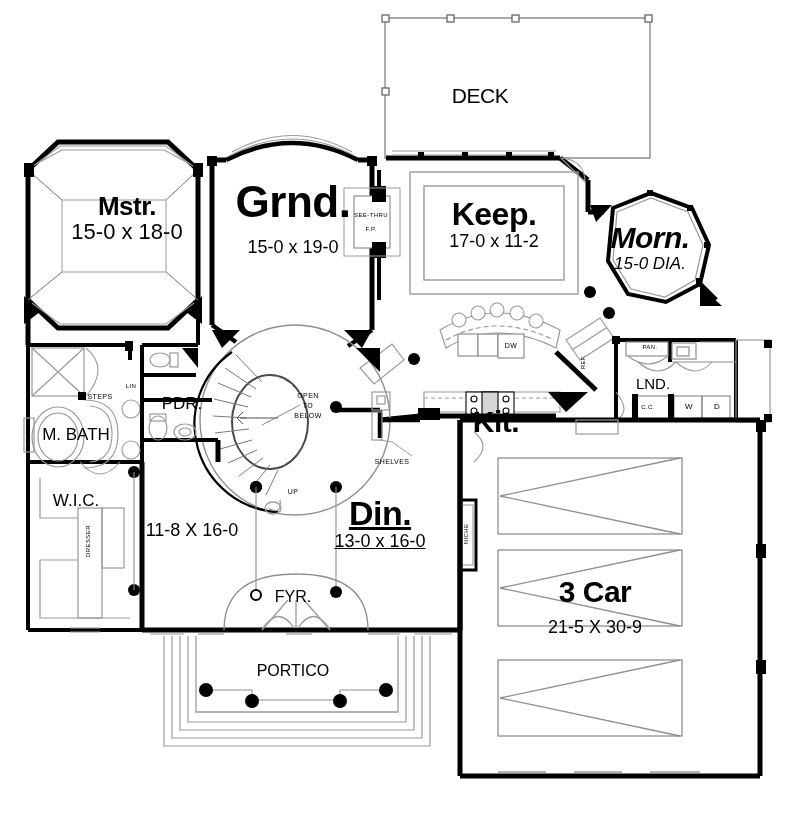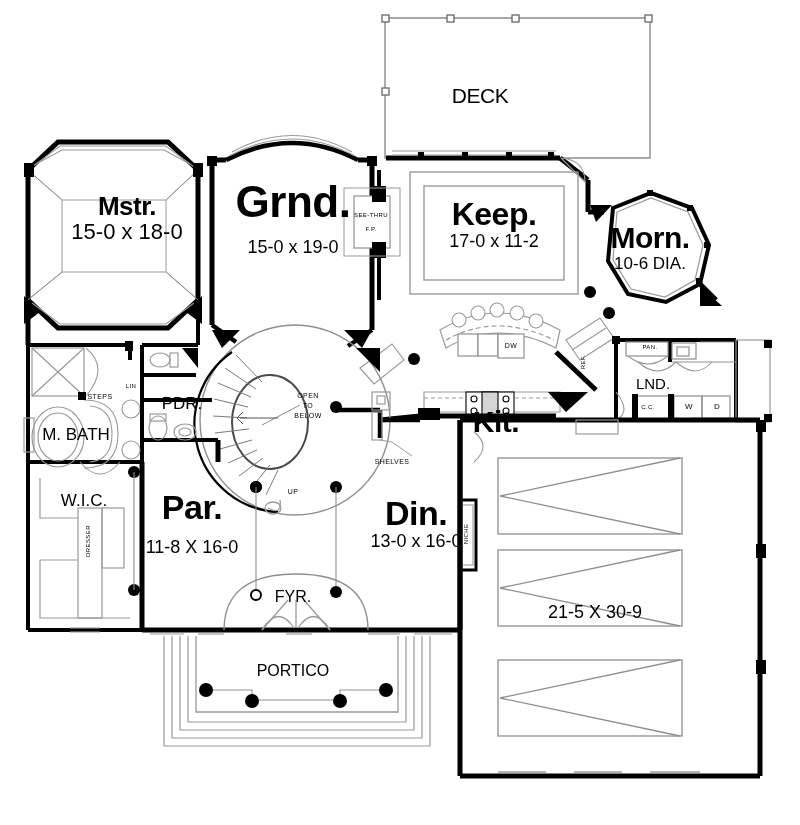--- a/index.html
+++ b/index.html
@@ -507,42 +507,42 @@
         <div class="room-dim" style="font-size: 22px; margin-top: 2px;">15-0 x 18-0</div>
       </div>
       <div class="lbl ctr" style="left: 293px; top: 218px;">
         <div class="room-name" style="font-size: 44px; font-weight: bold;">Grnd.</div>
         <div class="room-dim" style="font-size: 18px; margin-top: 14px;">15-0 x 19-0</div>
       </div>
       <div class="lbl ctr" style="left: 494px; top: 224px;">
         <div class="room-name" style="font-size: 32px; font-weight: bold; text-align: center;">Keep.</div>
         <div class="room-dim" style="font-size: 18px; margin-top: 2px;">17-0 x 11-2</div>
       </div>
-      <div class="lbl ctr" style="left: 650px; top: 247px;">
+      <div class="lbl ctr" style="left: 650px; top: 247px; font-style: italic;">
         <div class="room-name" style="font-size: 30px; font-weight: bold;">Morn.</div>
-        <div class="room-dim" style="font-size: 17px; margin-top: 2px;">10-6 DIA.</div>
+        <div class="room-dim" style="font-size: 17px; margin-top: 2px;">15-0 DIA.</div>
       </div>
       <div class="lbl ctr" style="left: 496px; top: 378px; margin-top: 44px;">
         <div class="room-name" style="font-size: 30px; font-weight: bold;">Kit.</div>
       </div>
       <div class="lbl ctr" style="left: 192px; top: 523px;">
-        <div class="room-name" style="font-size: 34px; font-weight: bold;">Par.</div>
         <div class="room-dim" style="font-size: 18px; margin-top: 14px;">11-8 X 16-0</div>
       </div>
-      <div class="lbl ctr" style="left: 416px; top: 523px;">
+      <div class="lbl ctr" style="left: 380px; top: 523px; text-decoration: underline;">
         <div class="room-name" style="font-size: 34px; font-weight: bold;">Din.</div>
         <div class="room-dim" style="font-size: 18px; margin-top: 2px; text-align: right;">13-0 x 16-0</div>
       </div>
       <div class="lbl ctr" style="left: 595px; top: 606px;">
+        <div class="room-name" style="font-size: 30px; font-weight: bold;">3 Car</div>
         <div class="room-dim" style="font-size: 18px; margin-top: 11px;">21-5 X 30-9</div>
       </div>
     </div>
 <div id="detail-labels">
       <div class="lbl ctr" style="left: 76px; top: 434px; font-size: 17px;">M. BATH</div>
-      <div class="lbl ctr" style="left: 84px; top: 500px; font-size: 17px;">W.I.C.</div>
+      <div class="lbl ctr" style="left: 76px; top: 500px; font-size: 17px;">W.I.C.</div>
       <div class="lbl ctr" style="left: 182px; top: 403px; font-size: 17px;">PDR.</div>
       <div class="lbl ctr" style="left: 293px; top: 597px; font-size: 16px;">FYR.</div>
       <div class="lbl ctr" style="left: 293px; top: 671px; font-size: 16px;">PORTICO</div>
       <div class="lbl ctr" style="left: 653px; top: 383px; font-size: 15px;">LND.</div>
       <div class="lbl ctr" style="left: 100px; top: 396px; font-size: 7px; letter-spacing: 0.4px;">STEPS</div>
       <div class="lbl ctr" style="left: 131px; top: 386px; font-size: 6px; letter-spacing: 0.4px;">LIN</div>
       <div class="lbl vert" style="left: 88px; top: 541px; font-size: 6px; letter-spacing: 0.4px;">DRESSER</div>
       <div class="lbl vert" style="left: 466px; top: 534px; font-size: 6px; letter-spacing: 0.4px;">NICHE</div>
       <div class="lbl ctr" style="left: 371px; top: 215px; font-size: 6px; letter-spacing: 0.4px;">SEE-THRU</div>
       <div class="lbl ctr" style="left: 371px; top: 229px; font-size: 6px; letter-spacing: 0.4px;">F.P.</div>

